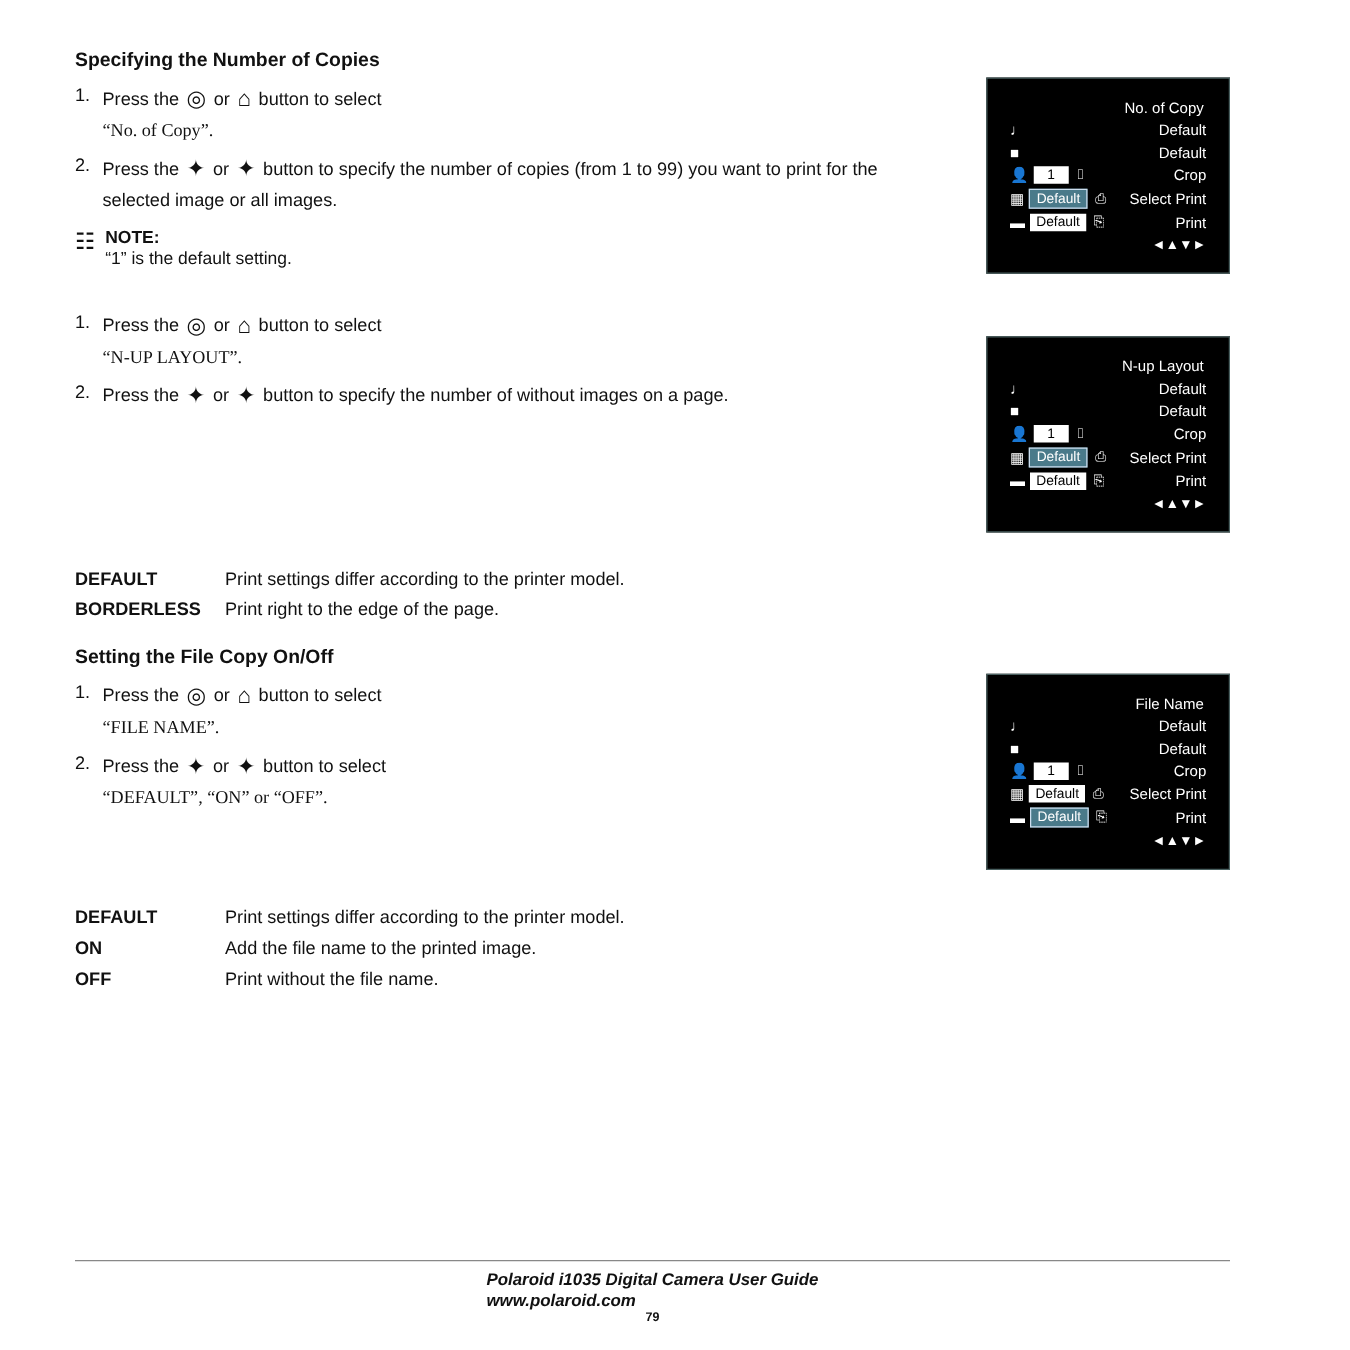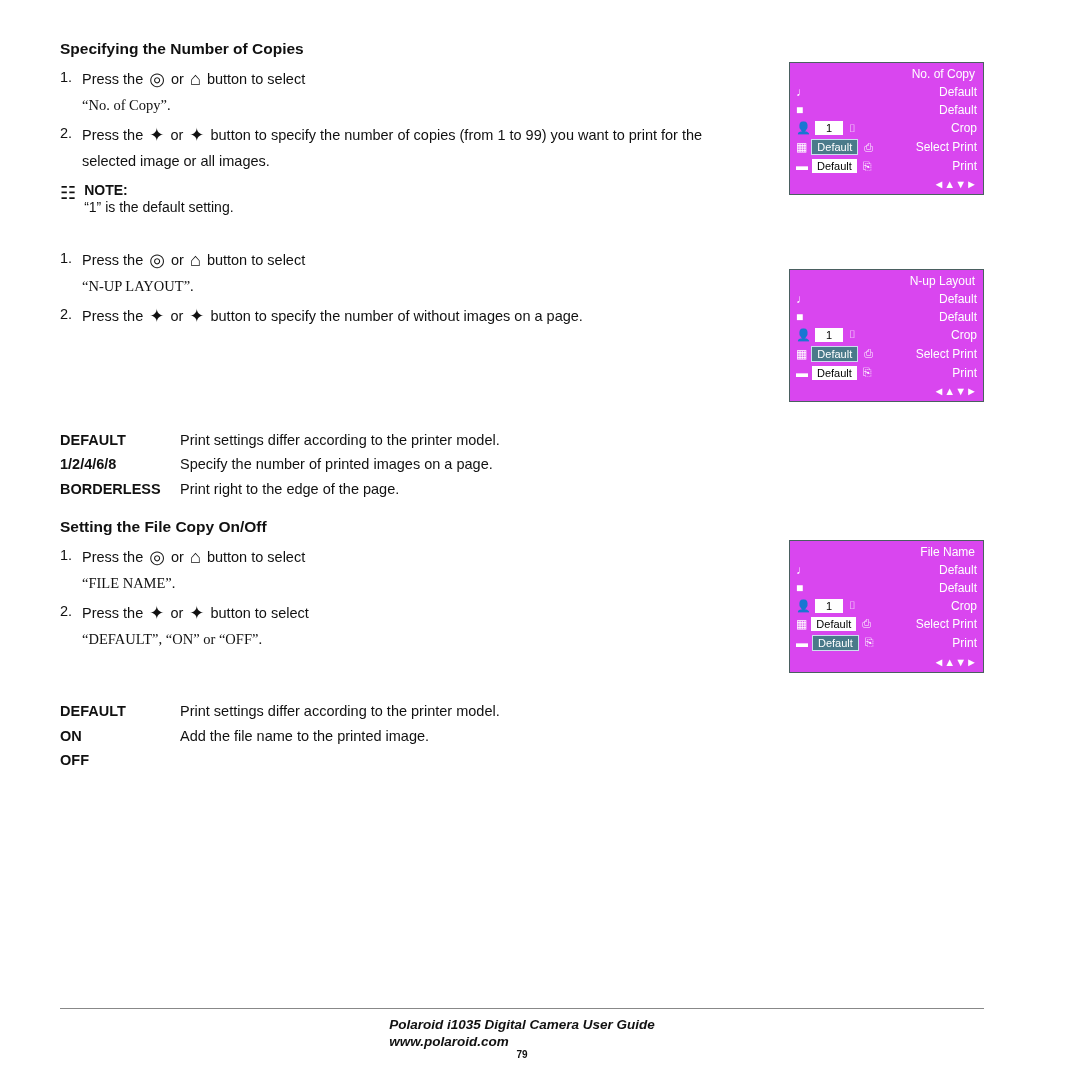--- a/index.html
+++ b/index.html
@@ -59,27 +59,27 @@
     }
     .note-text {
       font-size: 14px;
     }
     .note-label {
       font-weight: bold;
       font-size: 14px;
     }
     
     .ui-panel {
-      background: #d946ef;
+      background: #000000;
       border: 1px solid #4a6060;
       width: 195px;
       min-width: 195px;
       color: #fff;
       font-size: 12px;
-      padding: 0;
+      padding: 12px;
       margin-top: 0;
       margin-left: 41px;
     }
     .ui-panel-title {
       text-align: right;
       padding: 4px 8px 2px 8px;
       font-size: 12px;
       font-weight: normal;
       color: #fff;
     }
@@ -332,24 +332,20 @@
       </div>
     </div>
   </div>
 
   <div class="def-block">
     <div class="def-row">
       <span class="def-term">DEFAULT</span>
       <span class="def-desc">Print settings differ according to the printer model.</span>
     </div>
     <div class="def-row">
-      <span class="def-term">1/2/4/6/8</span>
-      <span class="def-desc">Specify the number of printed images on a page.</span>
-    </div>
-    <div class="def-row">
       <span class="def-term">BORDERLESS</span>
       <span class="def-desc">Print right to the edge of the page.</span>
     </div>
   </div>
 
   <div class="section">
     <div class="section-text">
       <div class="section-title">Setting the File Copy On/Off</div>
       <div class="step">
         <span class="step-num">1.</span>
@@ -425,20 +421,21 @@
     <div class="def-row">
       <span class="def-term">DEFAULT</span>
       <span class="def-desc">Print settings differ according to the printer model.</span>
     </div>
     <div class="def-row">
       <span class="def-term">ON</span>
       <span class="def-desc">Add the file name to the printed image.</span>
     </div>
     <div class="def-row">
       <span class="def-term">OFF</span>
+      <span class="def-desc">Print without the file name.</span>
     </div>
   </div>
 
   <div class="footer">
     <div>
       <span class="footer-left">Polaroid i1035 Digital Camera User Guide</span><br>
       <span class="footer-left">www.polaroid.com</span>
     </div>
     <span class="footer-right">79</span>
   </div>

